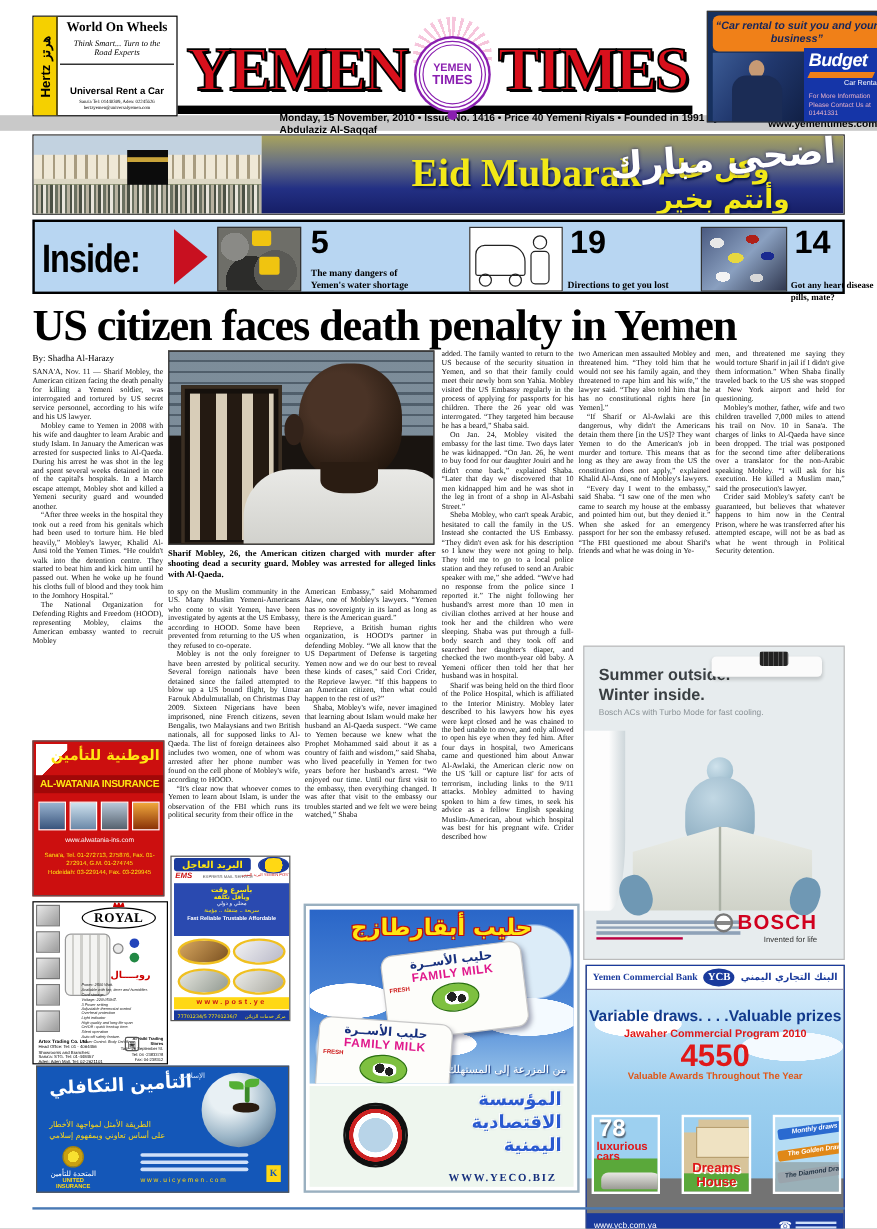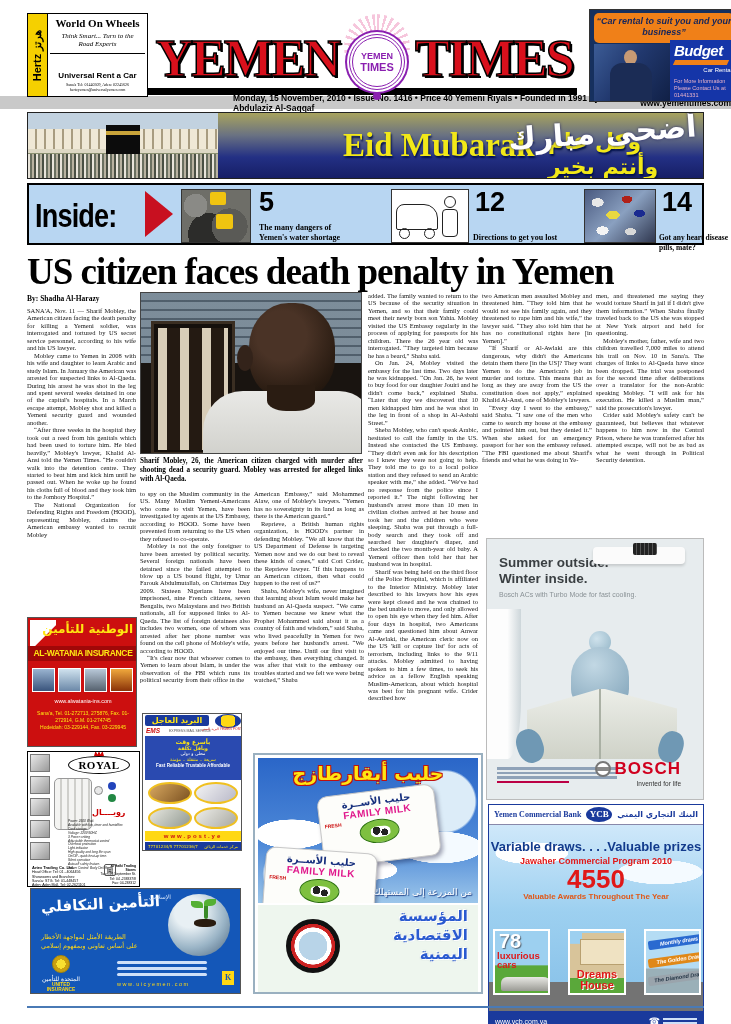--- a/index.html
+++ b/index.html
@@ -112,21 +112,21 @@
                 radial-gradient(ellipse 9px 6px at 65% 80%,#d8d8d8 0 60%,transparent 61%),
                 linear-gradient(135deg,#4a5a80 0%,#8aa0c0 50%,#303850 100%); }
   .in-num { position:absolute; top:2px; font-family:"Liberation Sans",sans-serif; font-weight:bold; font-size:27px; }
   .in-cap { position:absolute; font-weight:bold; font-size:8px; line-height:9.5px; width:100px; }
   .num1 { left:230px; } .num2 { left:446px; } .num3 { left:633px; }
   .cap1 { left:230px; top:38px; } .cap2 { left:444px; top:48px; width:110px; } .cap3 { left:630px; top:48px; width:75px; font-size:7.5px; }
 
   
   .headline { left:27px; top:250px; width:677px; font-family:"Liberation Serif",serif;
      font-weight:bold; font-size:37px; letter-spacing:-1px; color:#000; white-space:nowrap; }
-  .byline { font-weight:bold; font-size:7.5px; margin-bottom:4px; }
+  .byline { font-weight:normal; font-size:7.5px; margin-bottom:4px; }
   .col { overflow:hidden; }
   .col p { font-size:6.5px; line-height:7.45px; text-align:justify; color:#111; }
   .col p + p { text-indent:7px; }
   .c1 { left:27px;  top:294px; width:109px; height:320px; }
   .c2 { left:140px; top:490px; width:110px; height:256px; }
   .c3 { left:254px; top:490px; width:110px; height:256px; }
   .c4 { left:368px; top:292px; width:110px; height:462px; }
   .c5 { left:482px; top:292px; width:110px; height:242px; }
   .c6 { left:596px; top:292px; width:108px; height:218px; }
 
@@ -267,21 +267,21 @@
   .pack-en { font-family:"Liberation Sans",sans-serif; font-weight:bold; font-size:10px; color:#e0188c; letter-spacing:0.5px; }
   .pack-oval { width:40px; height:24px; border-radius:50%; margin:2px auto 0;
      background:radial-gradient(circle at 50% 80%,#7ec040 0 100%); border:1px solid #2a7010; position:relative; }
   .pack-cow { position:absolute; left:10px; top:6px; width:20px; height:11px; border-radius:40%;
      background:radial-gradient(circle at 30% 40%,#222 0 25%,transparent 26%),
                 radial-gradient(circle at 70% 60%,#222 0 22%,transparent 23%),#fff; }
   .pack-fresh { position:absolute; left:4px; top:26px; color:#cc1111; font-size:5px; font-weight:bold;
      font-family:"Liberation Sans",sans-serif; }
   .milk-tag { position:absolute; right:6px; bottom:6px; color:#fff; font-family:"DejaVu Sans",sans-serif;
      font-size:9px; text-shadow:1px 1px 1px #1a3a80; }
-  .milk-bot { position:absolute; left:3px; top:150px; width:220px; height:100px; background:#eef6ee; }
+  .milk-bot { position:absolute; left:3px; top:150px; width:220px; height:84px; background:#eef6ee; }
   .yeco-logo { position:absolute; left:28px; top:14px; width:54px; height:54px; border-radius:50%;
      background:radial-gradient(circle,#b8d4e8 0 40%,#fff 41% 52%,#c22 53% 62%,#111 63% 78%,#fff 79%); border:2px solid #111; }
   .yeco-name { position:absolute; right:10px; top:2px; text-align:right;
      font-family:"DejaVu Sans",sans-serif; font-weight:bold; font-size:15px; line-height:19px; color:#2a5ad0;
      text-shadow:1px 1px 0 #fff, -1px -1px 0 #fff, 0 0 2px #9ab; }
   .yeco-site { position:absolute; right:14px; bottom:3px; font-family:"Liberation Serif",serif;
      font-weight:bold; font-size:9px; letter-spacing:1.5px; color:#17307e; }
 
   .bosch { left:486px; top:538px; width:218px; height:262px; background:#e7ecee; border:1px solid #bbb; }
   .bosch-h { position:absolute; left:12px; top:16px; font-family:"Liberation Sans",sans-serif;
@@ -449,21 +449,21 @@
     <div class="in-num num1">5</div>
     <div class="in-cap cap1">The many dangers of Yemen's water shortage</div>
 
     <div class="thumb thumb-cartoon">
       <div class="cart-body"></div>
       <div class="cart-wheel1"></div>
       <div class="cart-wheel2"></div>
       <div class="cart-man"></div>
       <div class="cart-man2"></div>
     </div>
-    <div class="in-num num2">12</div>
+    <div class="in-num num2">19</div>
     <div class="in-cap cap2">Directions to get you lost</div>
 
     <div class="thumb thumb-pills"></div>
     <div class="in-num num3">14</div>
     <div class="in-cap cap3">Got any heart disease pills, mate?</div>
   </div>
 
   <div class="abs headline">US citizen faces death penalty in Yemen</div>
 
   <div class="abs col c1">

